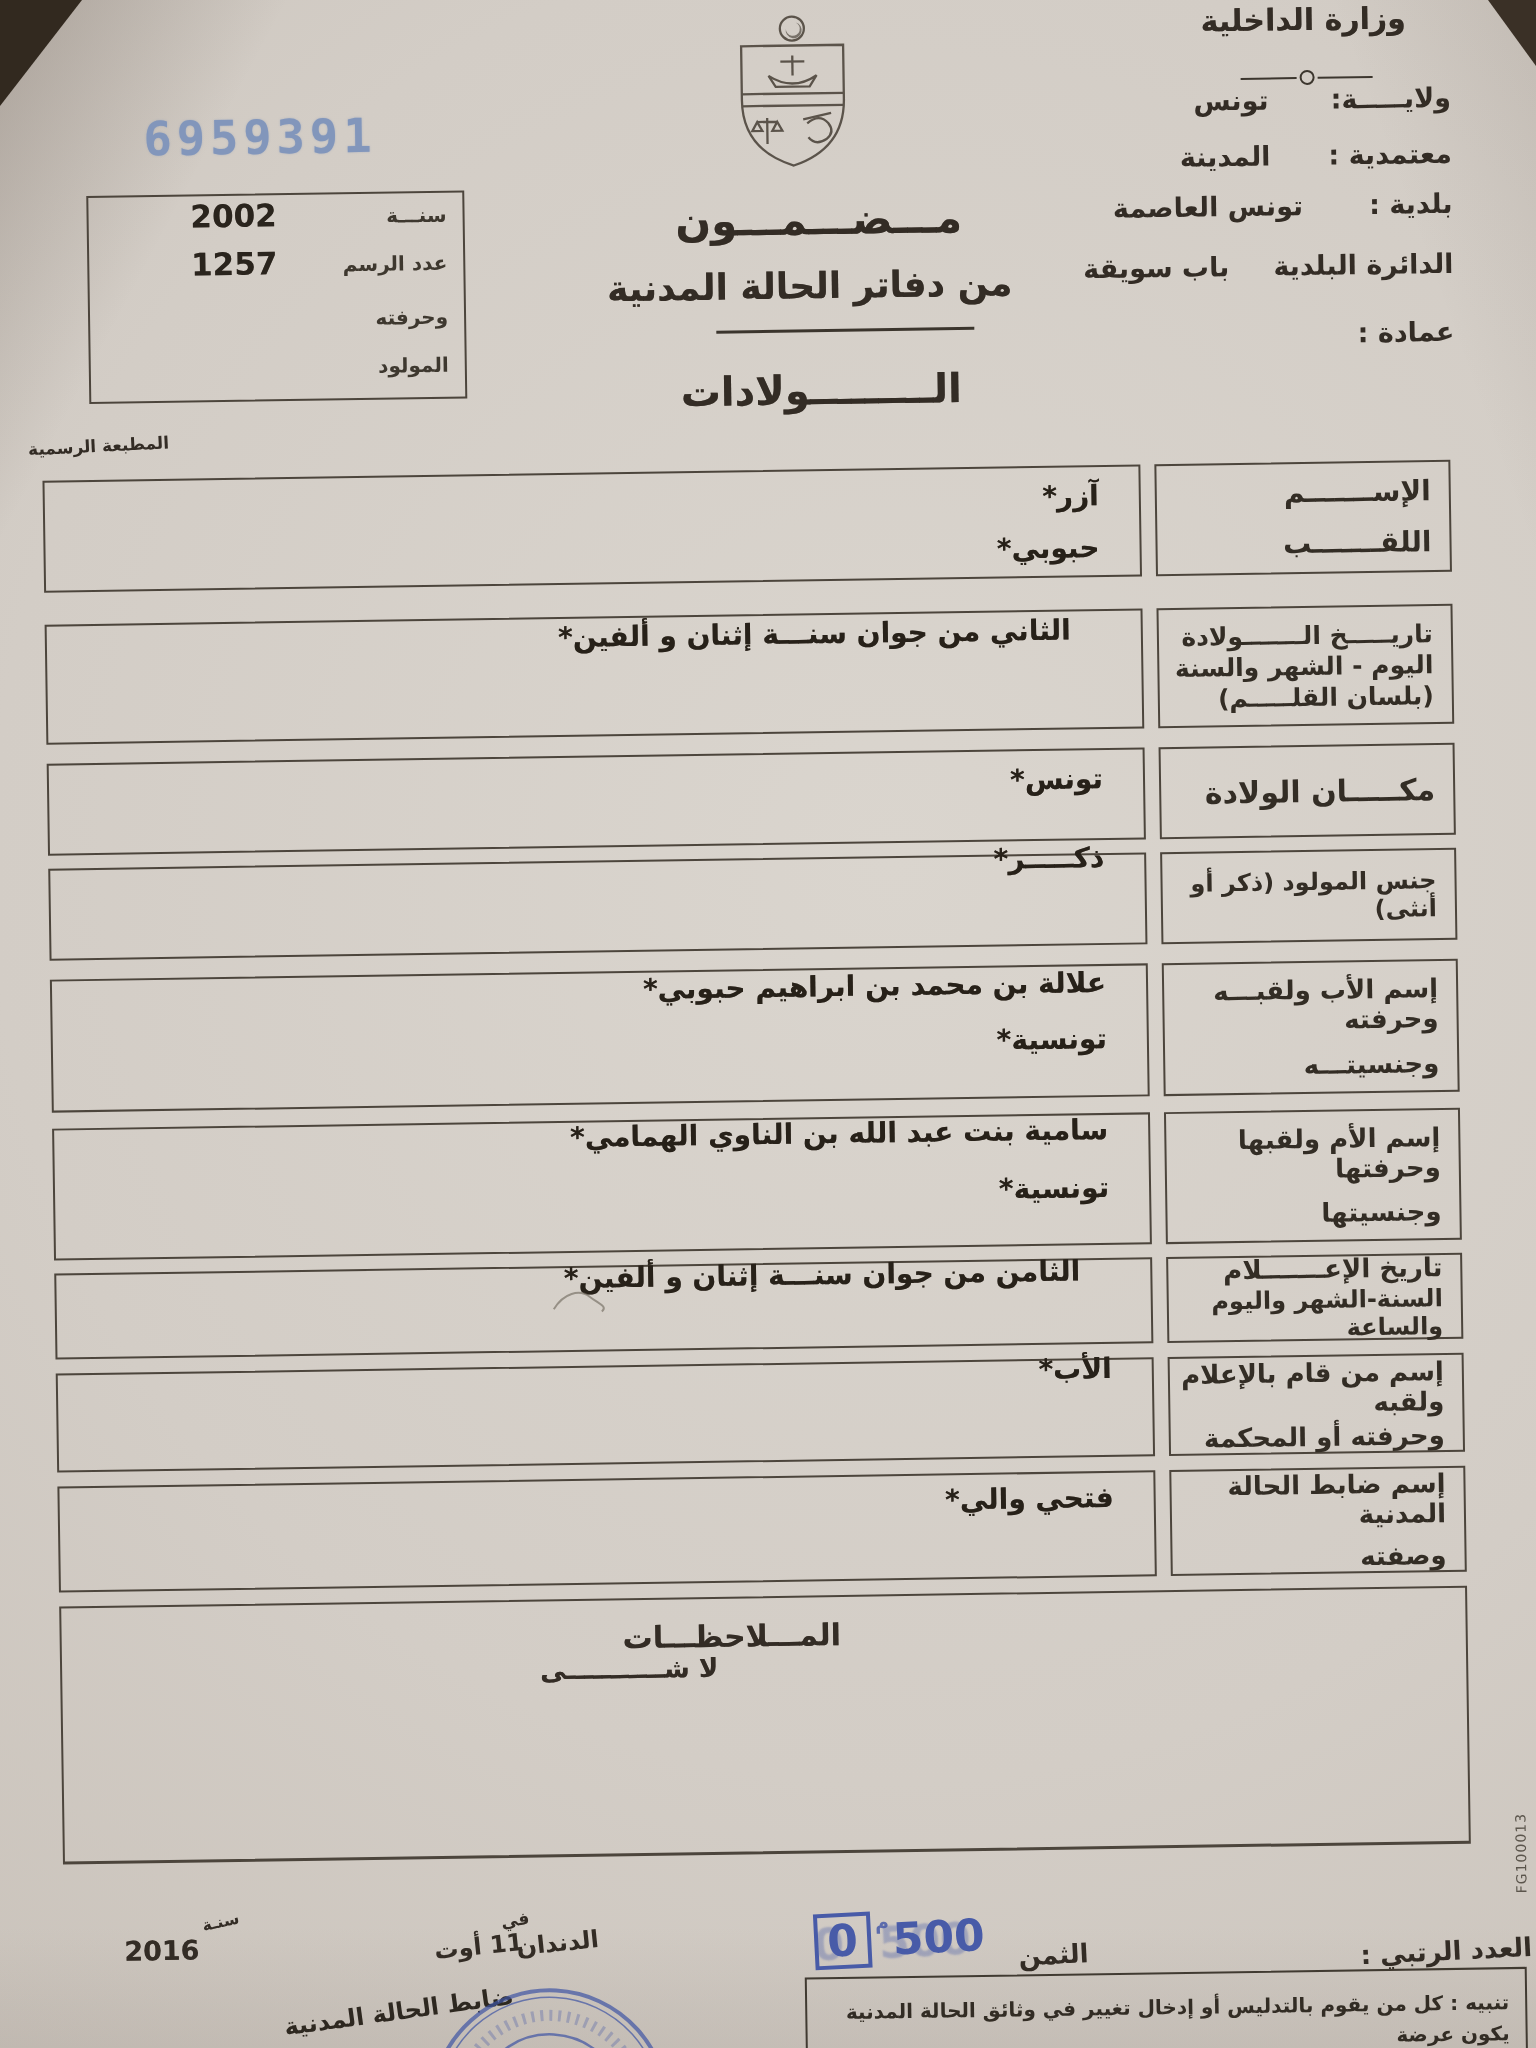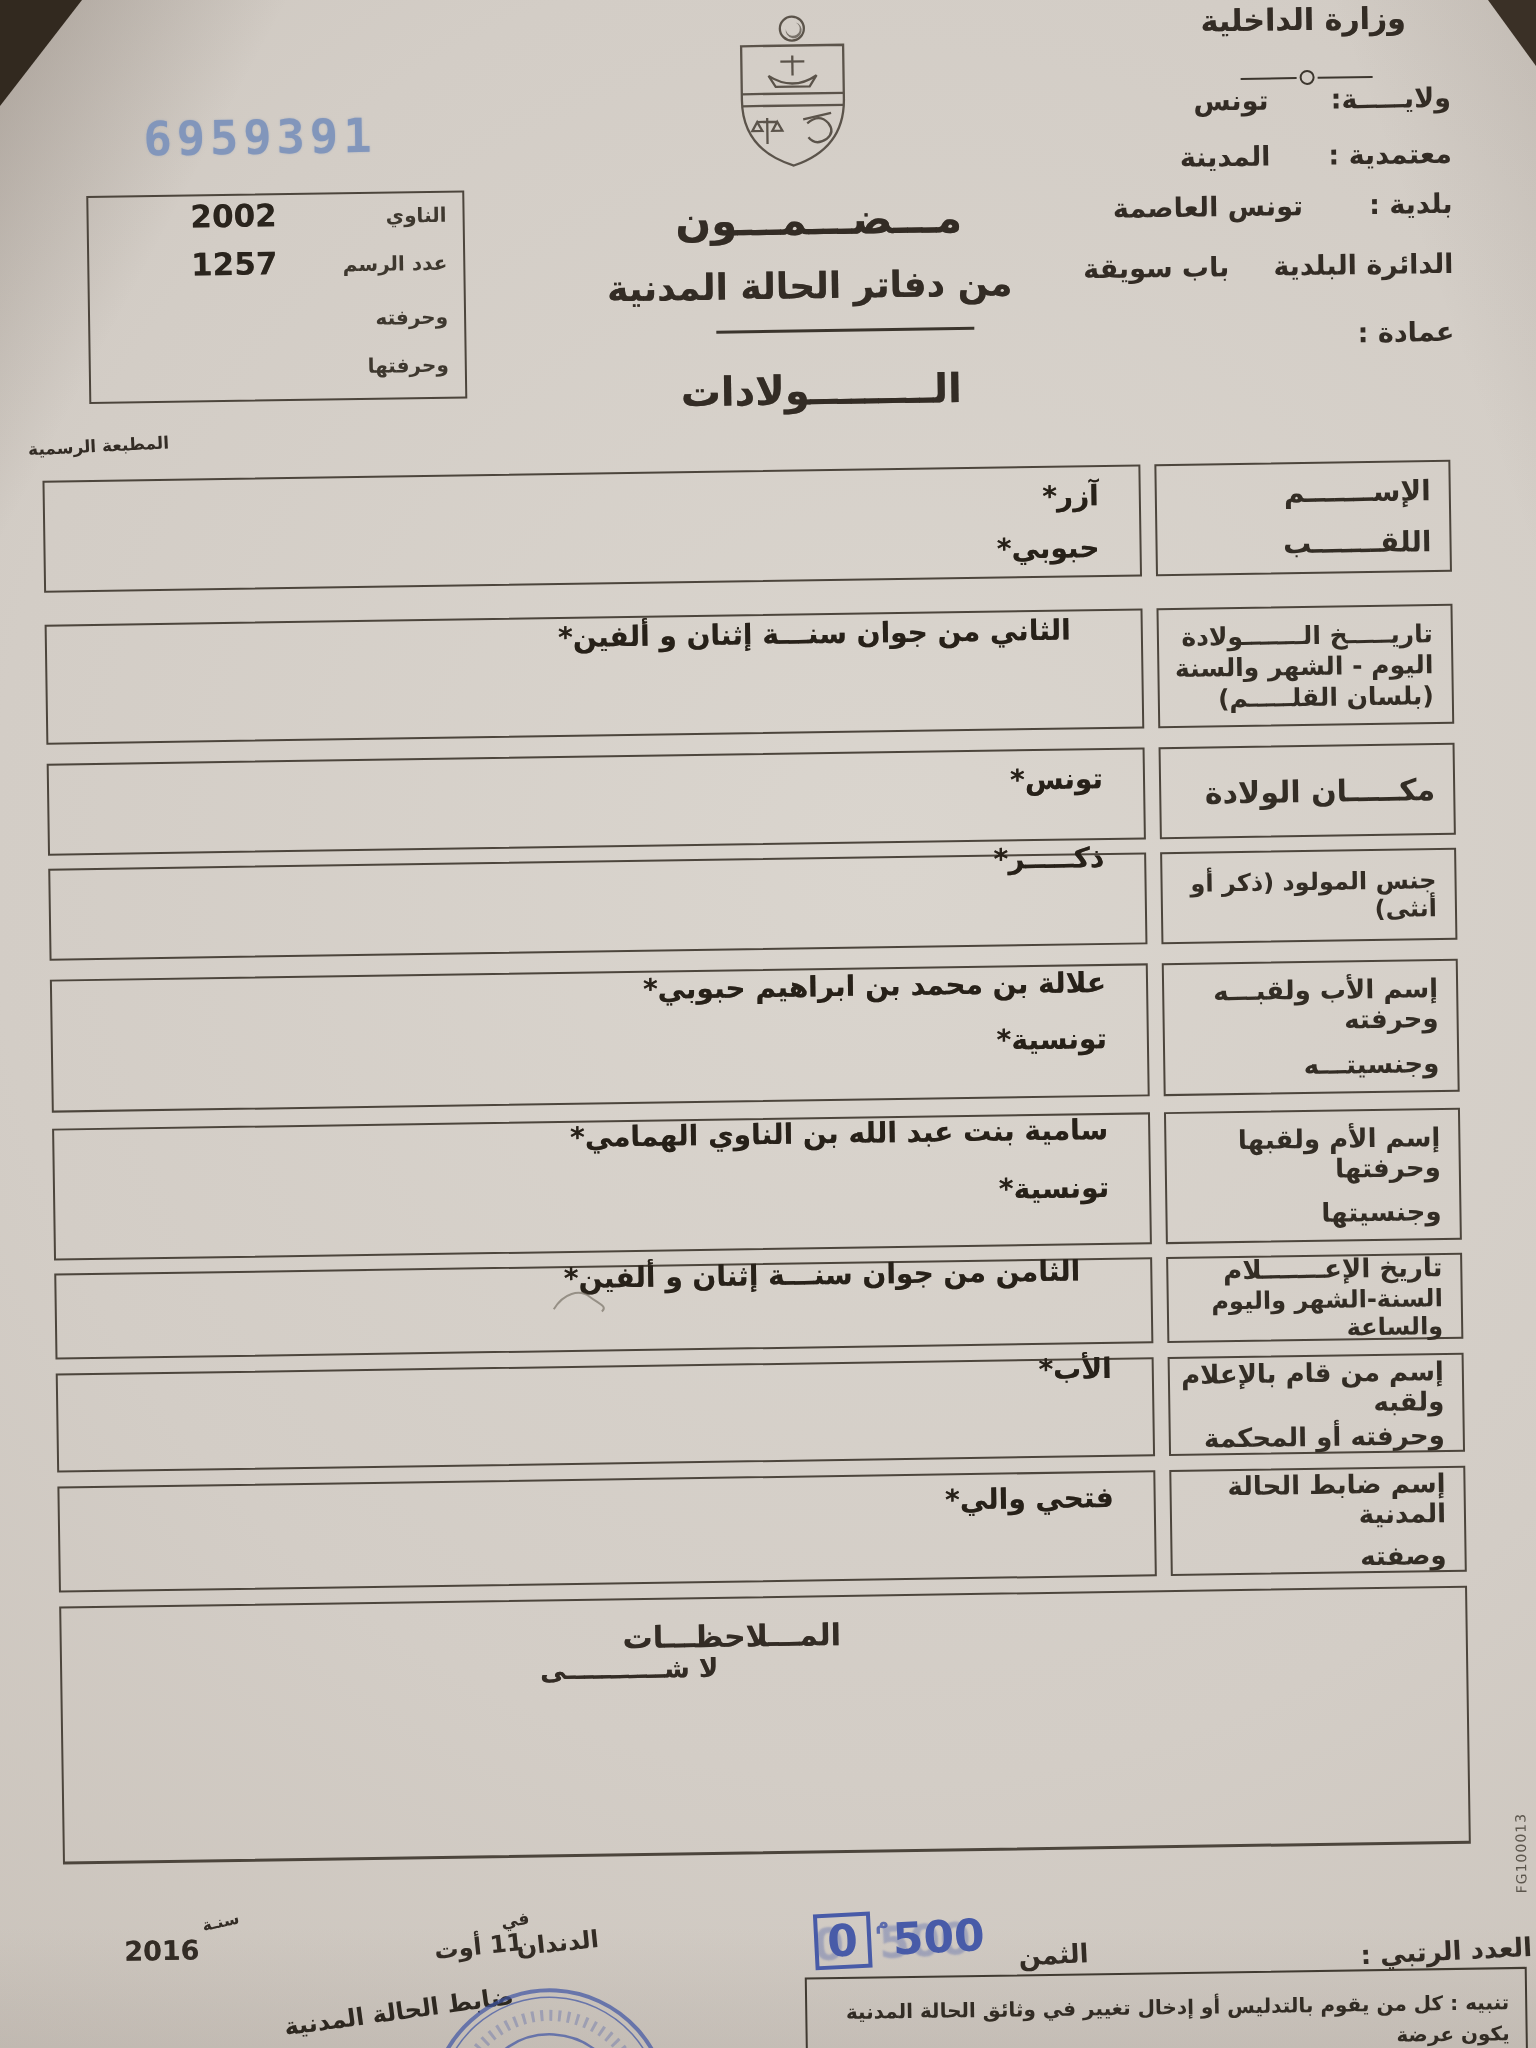--- a/index.html
+++ b/index.html
@@ -129,26 +129,26 @@
         <path d="M66 44 v20"></path>
         <path d="M54 50 h24"></path>
         <path d="M40 106 v26 M30 110 h20 M30 110 l-5 9 h10 z M50 110 l-5 9 h10 z"></path>
         <path d="M80 112 q12 -10 21 0 q7 9 -2 16 q-11 7 -18 -2"></path>
         <path d="M76 108 l28 -6"></path>
       </g>
     </svg>
 
     <div class="abs serial">6959391</div>
     <div class="abs recbox">
-      <span class="rlabel" style="top:10px">الناوي</span>
+      <span class="rlabel" style="top:10px">سنـــة</span>
       <span class="rvalue ink" style="top:2px">2002</span>
       <span class="rlabel" style="top:58px">عدد الرسم</span>
       <span class="rvalue ink" style="top:50px">1257</span>
       <span class="rlabel" style="top:112px">وحرفته</span>
-      <span class="rlabel" style="top:160px">وحرفتها</span>
+      <span class="rlabel" style="top:160px">المولود</span>
     </div>
     <div class="abs printer">المطبعة الرسمية</div>
 
     <div class="abs t1 ink">مـــضـــمـــون</div>
     <div class="abs t2 ink">من دفاتر الحالة المدنية</div>
     <div class="abs t-underline"></div>
     <div class="abs t3 ink">الـــــــــولادات</div>
 
     <div class="trow" style="top:470px;height:112px">
       <div class="vbox">

